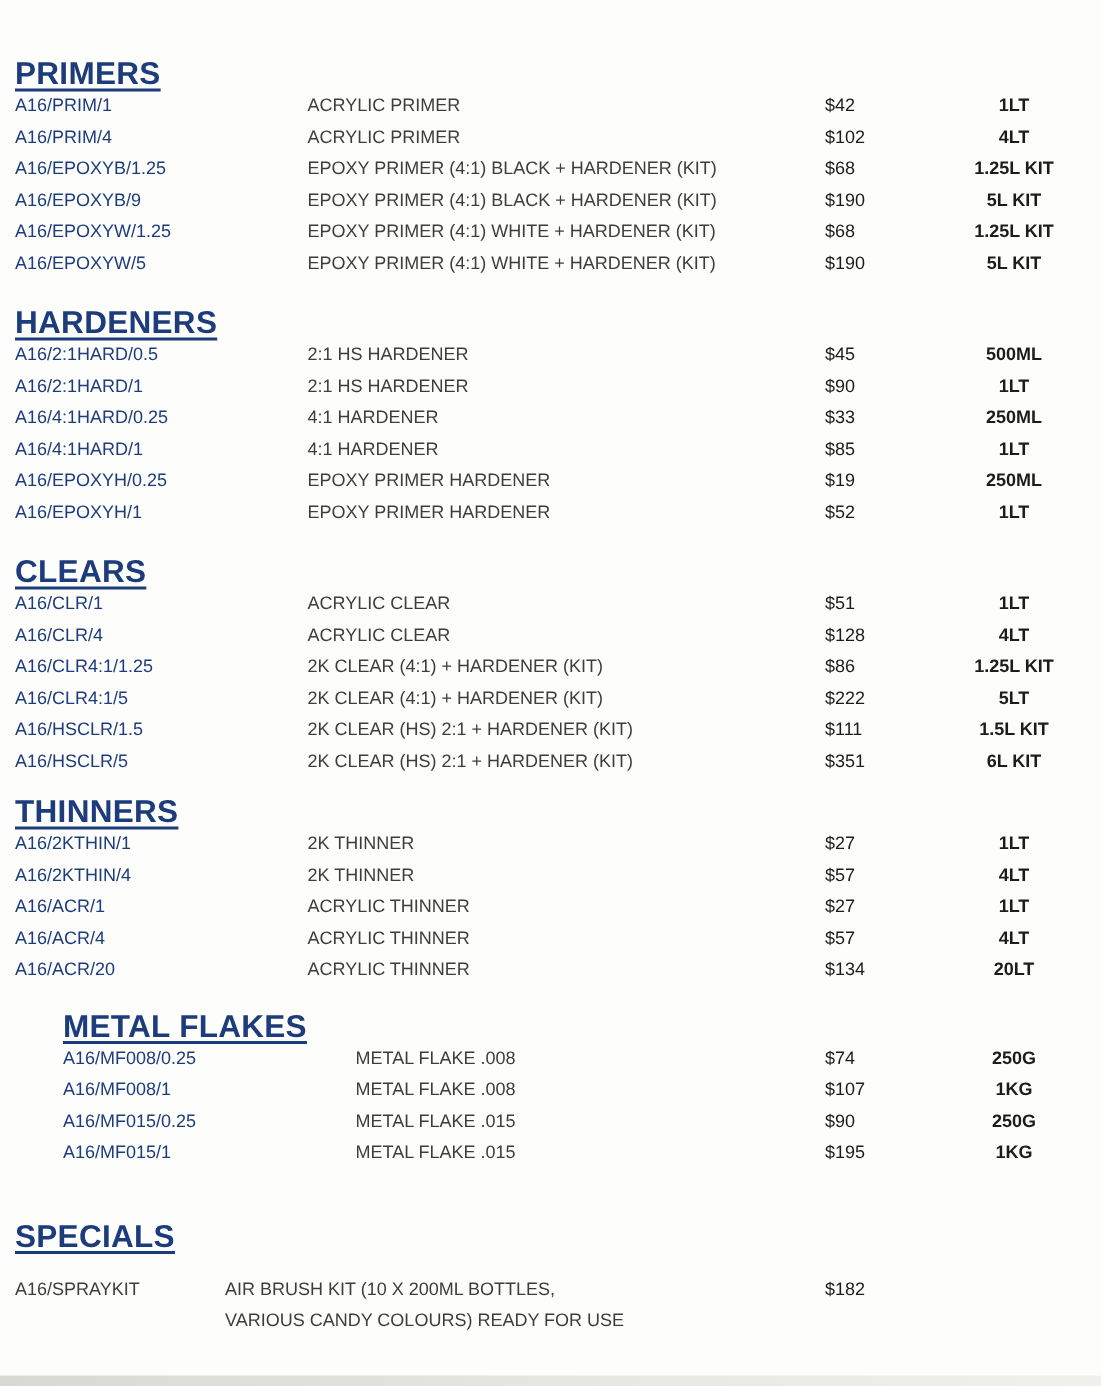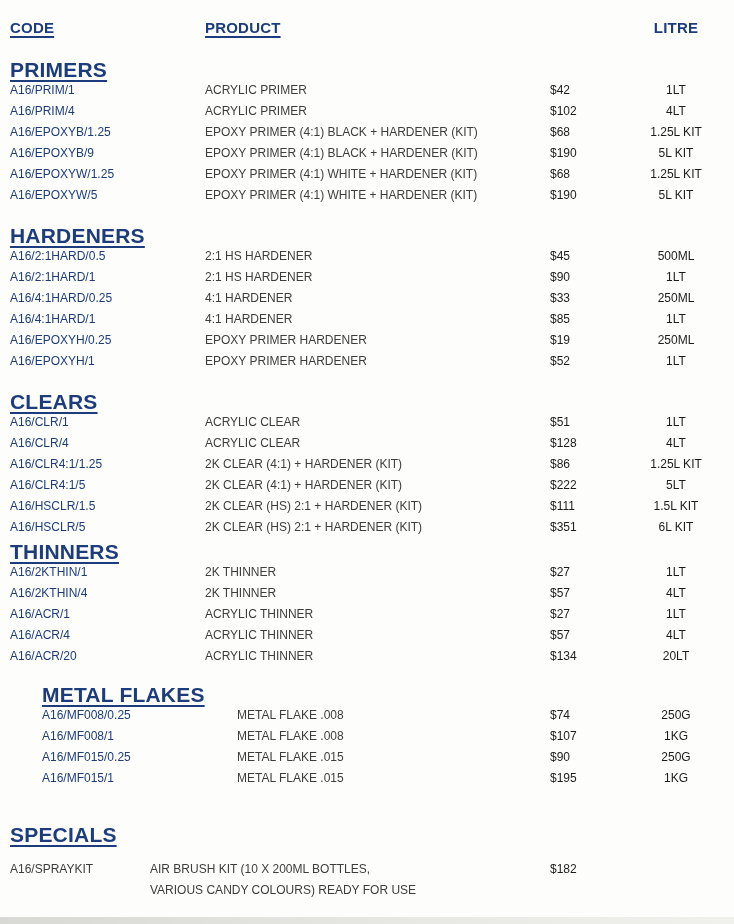--- a/index.html
+++ b/index.html
@@ -47,21 +47,21 @@
     padding-left: 10px;
     text-decoration: underline;
     text-decoration-thickness: 1.5px;
     text-underline-offset: 3px;
     letter-spacing: 0.2px;
   }
   .section { margin-top: 20px; }
   .section:nth-child(1) { margin-top: 22px; }
   .section:nth-child(2) { margin-top: 20px; }
   .section:nth-child(3) { margin-top: 20px; }
-  .section:nth-child(4) { margin-top: 4px; }
+  .section:nth-child(4) { margin-top: 14px; }
   .section:nth-child(5) { margin-top: 18px; padding-left: 32px; }
   .section:nth-child(6) { margin-top: 36px; }
   .row {
     line-height: 21px;
     font-size: 12px;
   }
   .section:nth-child(6) .row { margin-top: 14px; align-items: start; }
   .row.special {
     grid-template-columns: 140px 1fr 78px 96px;
   }
@@ -77,45 +77,39 @@
     white-space: pre-line;
   }
   .cell-price {
     color: var(--ink);
     font-weight: normal;
     text-align: left;
     white-space: nowrap;
   }
   .cell-size {
     color: var(--ink);
-    font-weight: normal;
+    font-weight: bold;
     text-align: center;
     white-space: nowrap;
   }
   .scan-edge {
     position: absolute;
     left: 0;
     bottom: 0;
     width: 100%;
     height: 7px;
     background: linear-gradient(to right, #cfcfcc, #e3e3e0 60%, #ededea);
     opacity: 0.8;
   }
 </style>
 </head>
 <body>
 
 <div class="page">
 
-  <div class="grid-row table-header">
-    <span class="hdr u">CODE</span>
-    <span class="hdr u">PRODUCT</span>
-    <span></span>
-    <span class="hdr" style="text-align:center">LITRE</span>
-  </div>
 
   <div id="sections">
       <section class="section">
         <div class="section-title">PRIMERS</div>
         <div class="grid-row row">
           <span class="cell-code">A16/PRIM/1</span>
           <span class="cell-product">ACRYLIC PRIMER</span>
           <span class="cell-price">$42</span>
           <span class="cell-size">1LT</span>
         </div>

